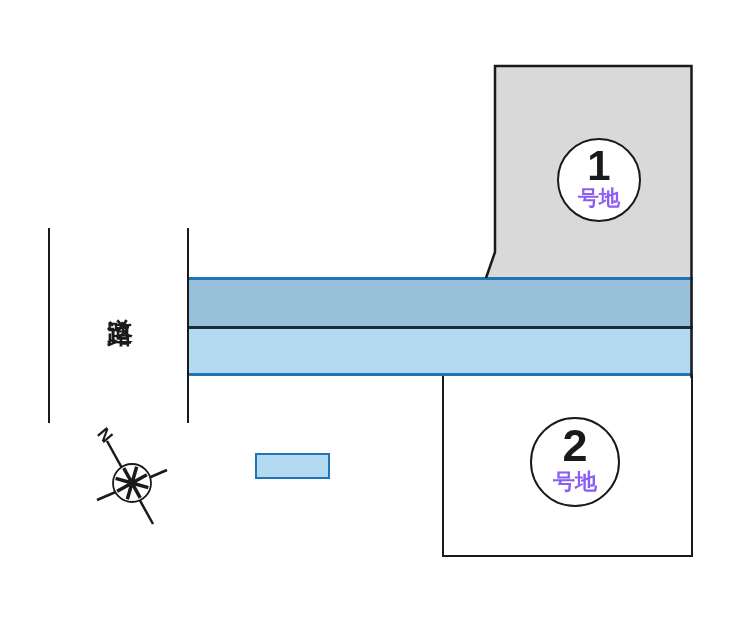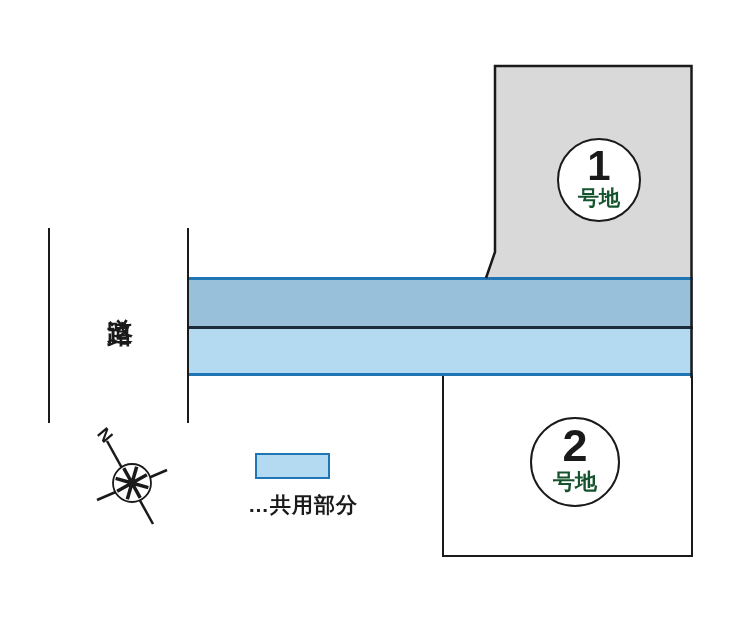--- a/index.html
+++ b/index.html
@@ -79,21 +79,21 @@
     justify-content: center;
     text-align: center;
   }
   .plot-badge .num {
     font-weight: bold;
     line-height: 0.85;
     color: #1a1a1a;
   }
   .plot-badge .suffix {
     font-weight: bold;
-    color: #14532d;
+    color: #8b5cf6;
     margin-top: 1px;
   }
   .badge1 { left: 557px; top: 138px; width: 84px; height: 84px; }
   .badge1 .num    { font-size: 42px; }
   .badge1 .suffix { font-size: 21px; }
   .badge2 { left: 530px; top: 417px; width: 90px; height: 90px; }
   .badge2 .num    { font-size: 45px; }
   .badge2 .suffix { font-size: 22px; }
 
   
@@ -158,15 +158,14 @@
   <div class="plot-badge badge1">
     <div class="num">1</div>
     <div class="suffix">号地</div>
   </div>
   <div class="plot-badge badge2">
     <div class="num">2</div>
     <div class="suffix">号地</div>
   </div>
 
   <div class="legend-swatch"></div>
-  <div class="legend-label">…共用部分</div>
 
 </div>
 
 </body></html>

